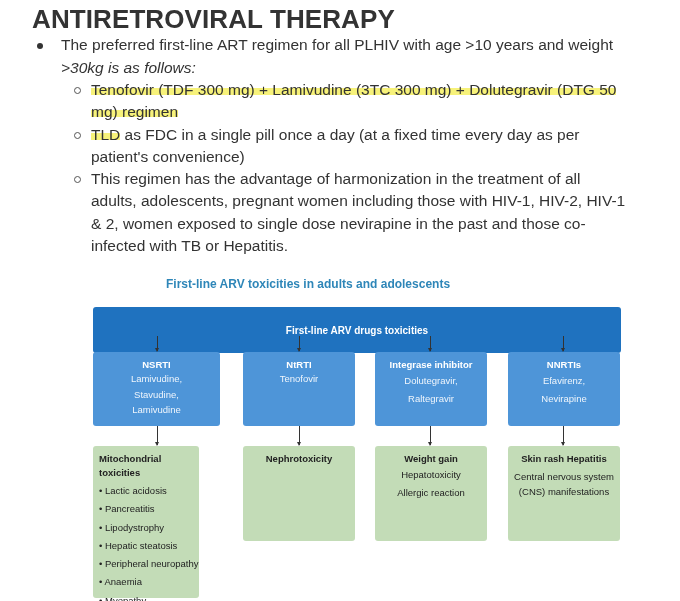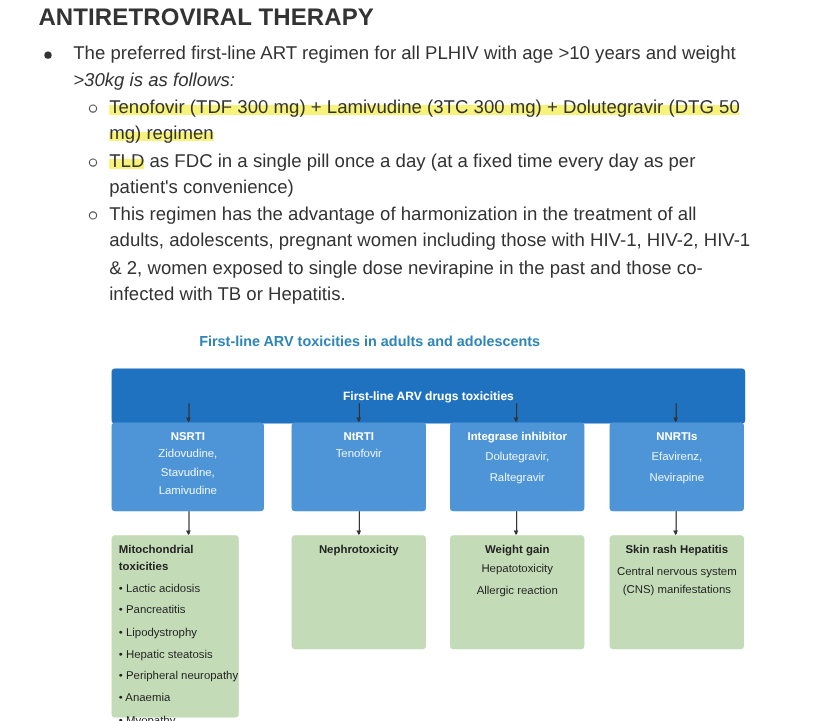--- a/index.html
+++ b/index.html
@@ -1,17 +1,17 @@
 <!DOCTYPE html>
 <html><head>
 <meta charset="utf-8">
 <style>
   html,body{margin:0;padding:0;background:#fff;}
   body{width:680px;height:601px;position:relative;overflow:hidden;font-family:"Liberation Sans",sans-serif;color:#2b2b2b;}
-  .title{position:absolute;left:32px;top:4px;font-size:20px;font-weight:bold;color:#333;letter-spacing:0.1px;}
+  .title{position:absolute;left:32px;top:4px;font-size:26px;font-weight:bold;color:#333;letter-spacing:0.1px;}
   .txt{position:absolute;font-size:15.5px;line-height:22.5px;color:#333;}
   .dot{position:absolute;width:6px;height:6px;border-radius:50%;background:#333;}
   .circ{position:absolute;width:5px;height:5px;border-radius:50%;border:1px solid #555;}
   .hl{background:linear-gradient(to bottom,transparent 40%,#f7f27a 40%,#f7f27a 85%,transparent 85%);}
   .ctitle{position:absolute;left:166px;top:277px;font-size:12px;font-weight:bold;color:#2e86b8;}
   .topbar{position:absolute;left:93px;top:307px;width:528px;height:46px;background:#1f72bf;border-radius:3px;color:#fff;font-size:10px;font-weight:bold;display:flex;align-items:center;justify-content:center;}
   .arrow{position:absolute;width:1px;background:#333;}
   .arrow:after{content:"";position:absolute;left:-2px;bottom:-1px;border-left:2.5px solid transparent;border-right:2.5px solid transparent;border-top:4px solid #333;}
   .bbox{position:absolute;top:352px;height:74px;background:#4e95d8;border-radius:3px;color:#fff;font-size:9.5px;text-align:center;}
   .bbox .h{font-weight:bold;margin-top:6px;line-height:13px;}
@@ -49,21 +49,21 @@
     <span>First-line ARV drugs toxicities</span>
   </div>
 
 <div class="arrow" style="left:157px;top:336px;height:15px;"></div>
 <div class="arrow" style="left:299px;top:336px;height:15px;"></div>
 <div class="arrow" style="left:430px;top:336px;height:15px;"></div>
 <div class="arrow" style="left:563px;top:336px;height:15px;"></div>
 
 <div class="bbox" style="left:93px;width:127px;">
   <div class="h">NSRTI</div>
-  <div class="d">Zidovudine,</div>
+  <div class="d">Lamivudine,</div>
   <div class="d">Stavudine,</div>
   <div class="d">Lamivudine</div>
 </div>
 <div class="bbox" style="left:243px;width:112px;">
   <div class="h">NtRTI</div>
   <div class="d">Tenofovir</div>
 </div>
 <div class="bbox" style="left:375px;width:112px;">
   <div class="h">Integrase inhibitor</div>
   <div class="d" style="margin-top:2px;">Dolutegravir,</div>

